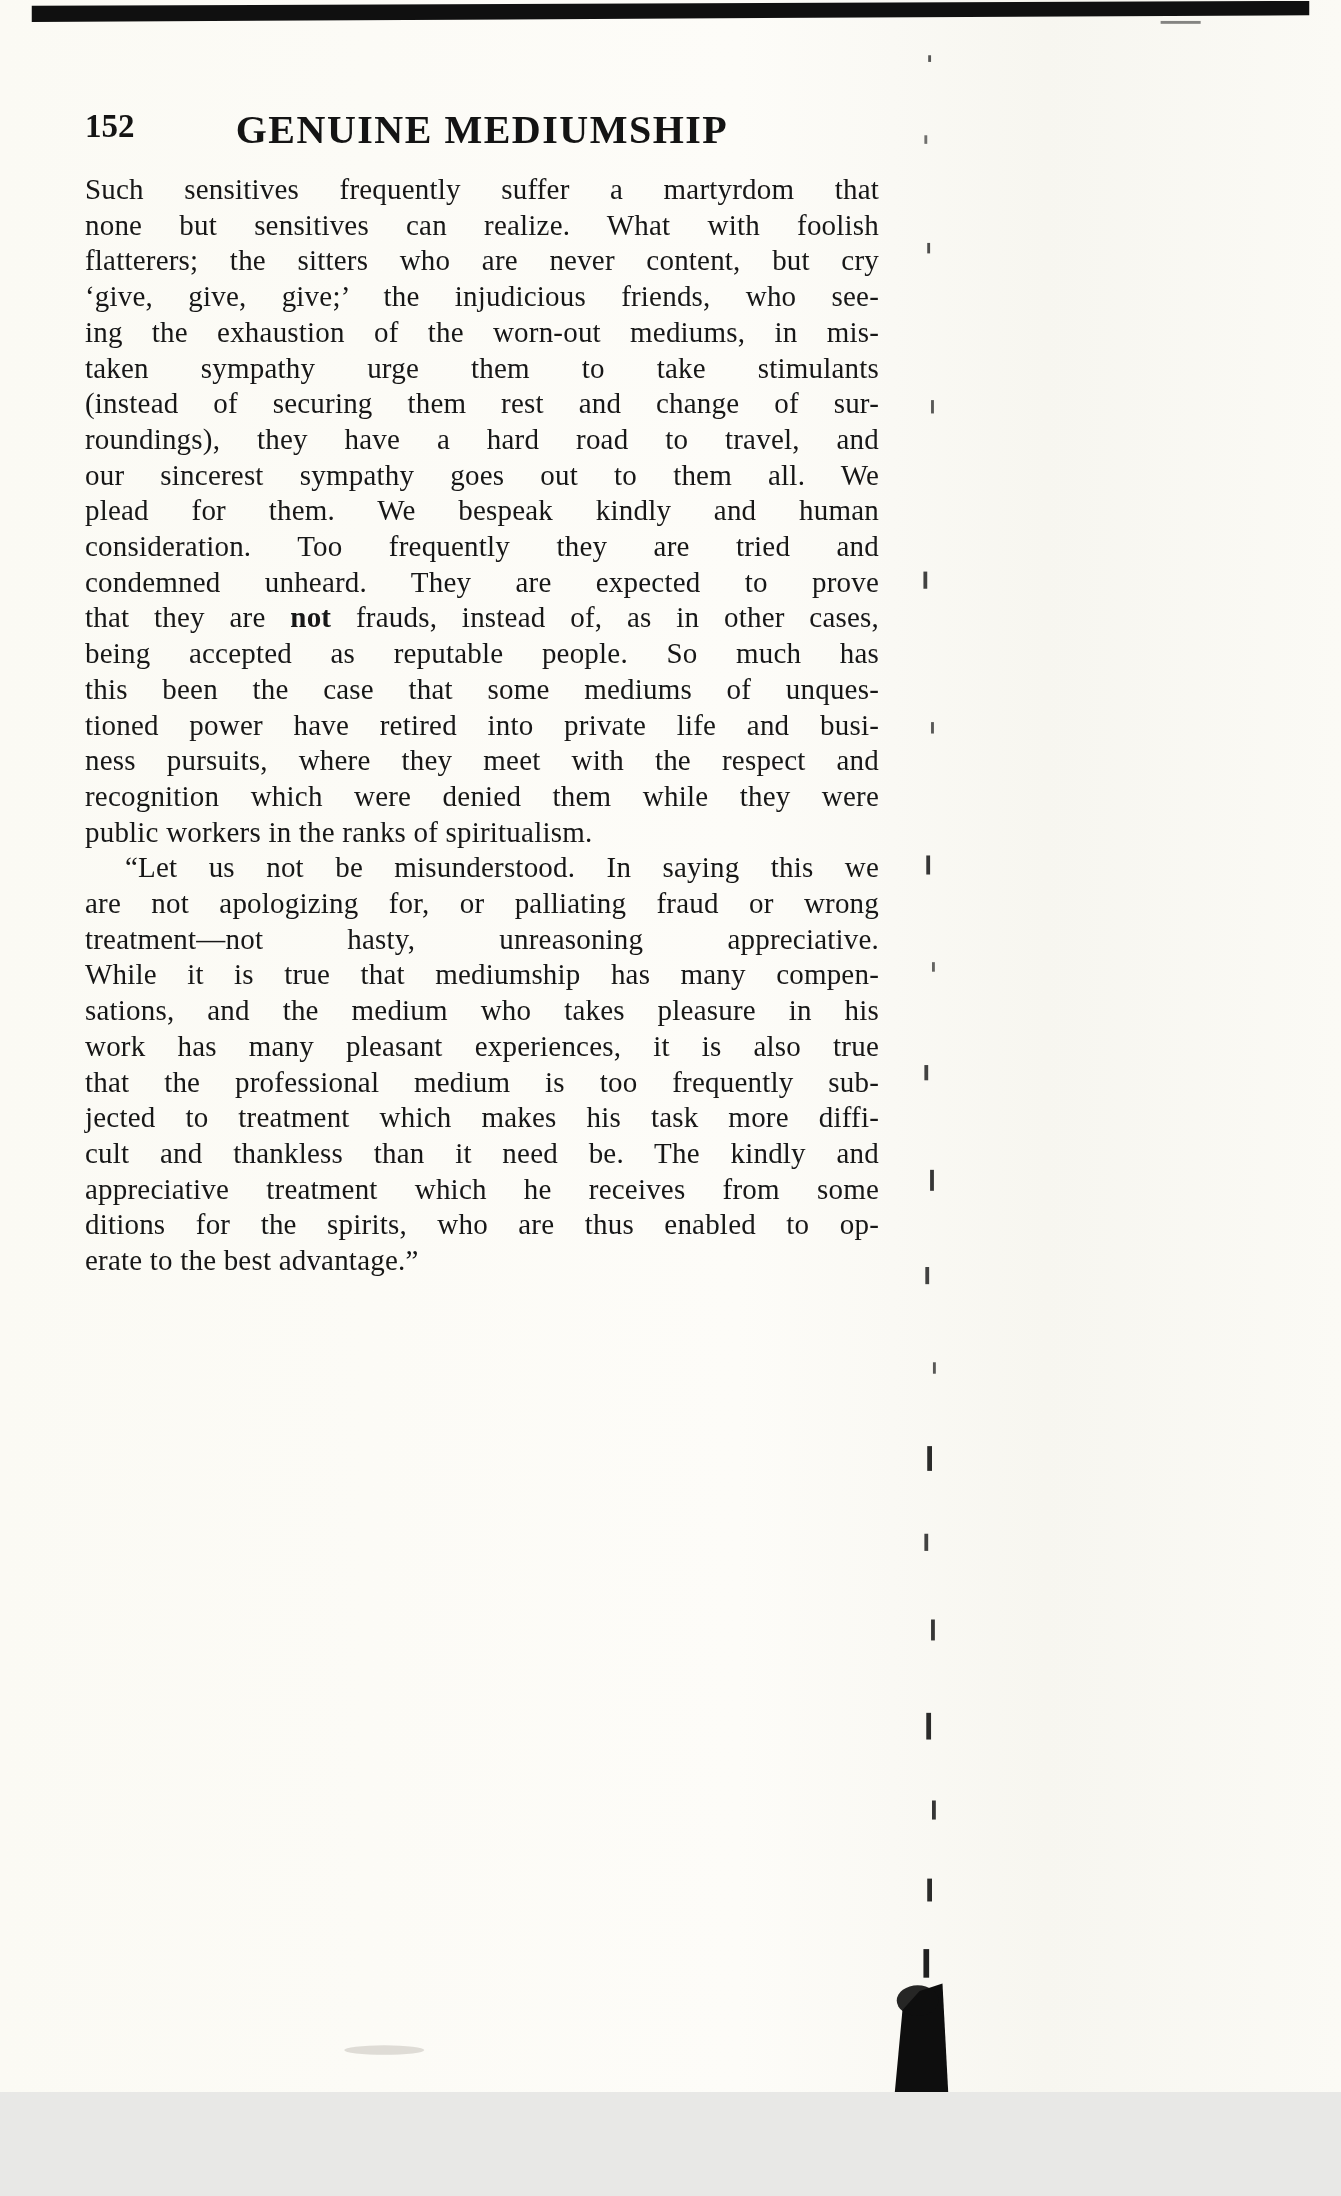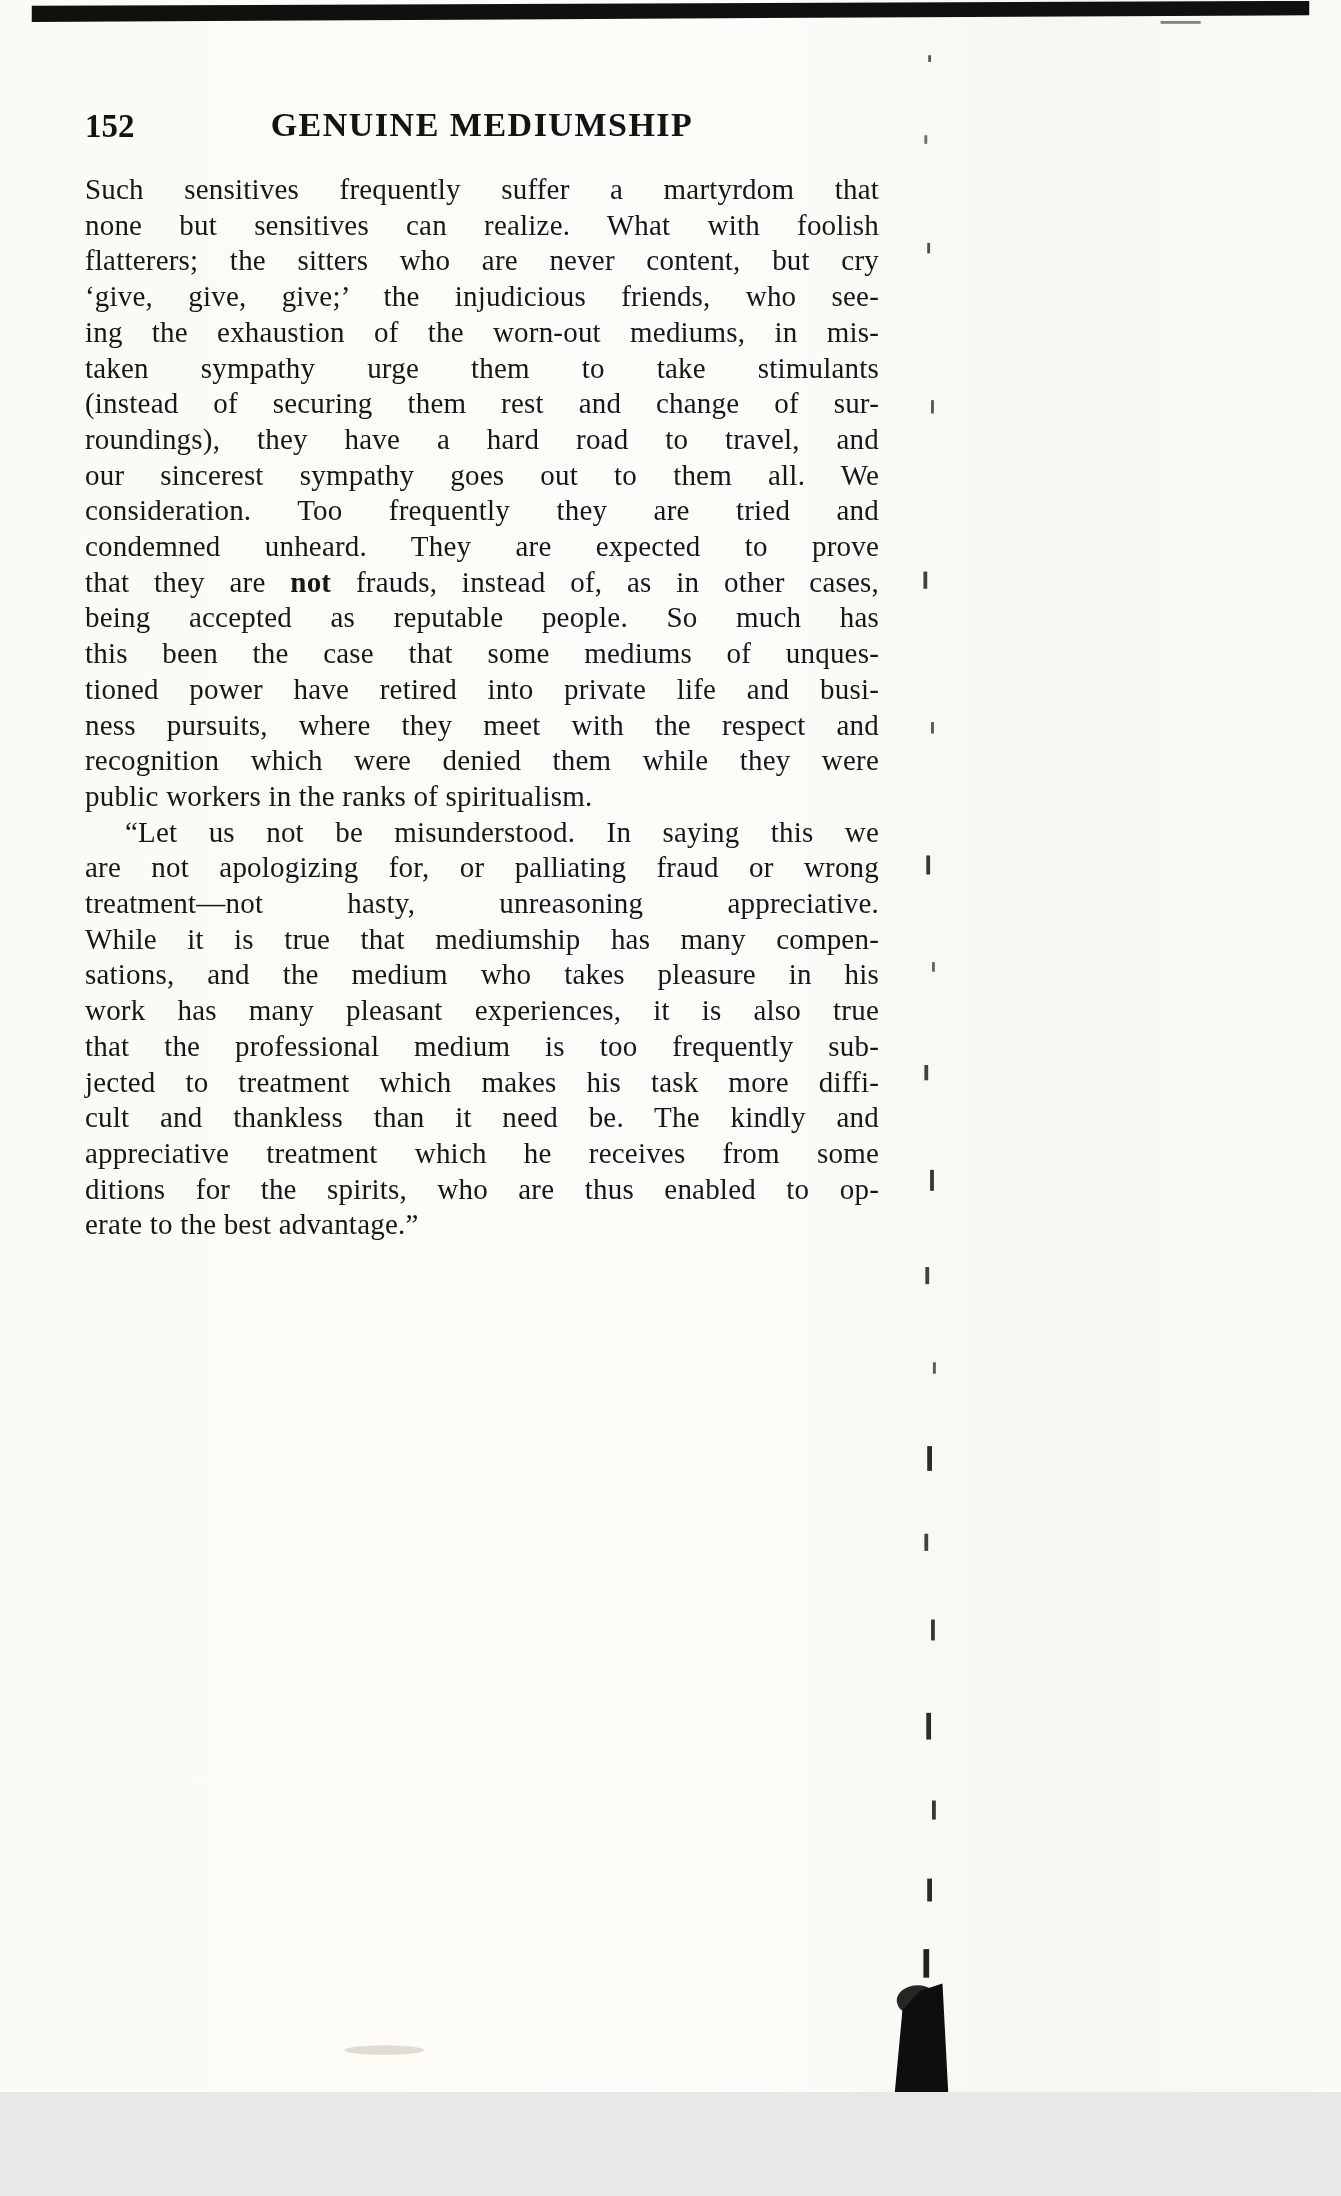--- a/index.html
+++ b/index.html
@@ -38,21 +38,21 @@
     position: absolute;
     left: 0;
     top: 2px;
     font-weight: bold;
     font-size: 33px;
   }
   .title {
     display: block;
     text-align: center;
     font-weight: bold;
-    font-size: 34px;
+    font-size: 40px;
     letter-spacing: 1.5px;
   }
   .text-block {
     font-size: 29px;
     line-height: 35.7px;
     color: #171717;
     letter-spacing: 0.2px;
   }
   .line {
     text-align: justify;
@@ -116,20 +116,21 @@
         <div class="paragraph">
           <div class="line">Such sensitives frequently suffer a martyrdom that</div>
           <div class="line">none but sensitives can realize.  What with foolish</div>
           <div class="line">flatterers; the sitters who are never content, but cry</div>
           <div class="line">‘give, give, give;’ the injudicious friends, who see-</div>
           <div class="line">ing the exhaustion of the worn-out mediums, in mis-</div>
           <div class="line">taken sympathy urge them to take stimulants</div>
           <div class="line">(instead of securing them rest and change of sur-</div>
           <div class="line">roundings), they have a hard road to travel, and</div>
           <div class="line">our sincerest sympathy goes out to them all.  We</div>
+          <div class="line">plead for them.  We bespeak kindly and human</div>
           <div class="line">consideration.  Too frequently they are tried and</div>
           <div class="line">condemned unheard.  They are expected to prove</div>
           <div class="line"><span>that they are </span><span class="em">not</span><span> frauds, instead of, as in other cases,</span></div>
           <div class="line">being accepted as reputable people.  So much has</div>
           <div class="line">this been the case that some mediums of unques-</div>
           <div class="line">tioned power have retired into private life and busi-</div>
           <div class="line">ness pursuits, where they meet with the respect and</div>
           <div class="line">recognition which were denied them while they were</div>
           <div class="line last">public workers in the ranks of spiritualism.</div>
         </div>

